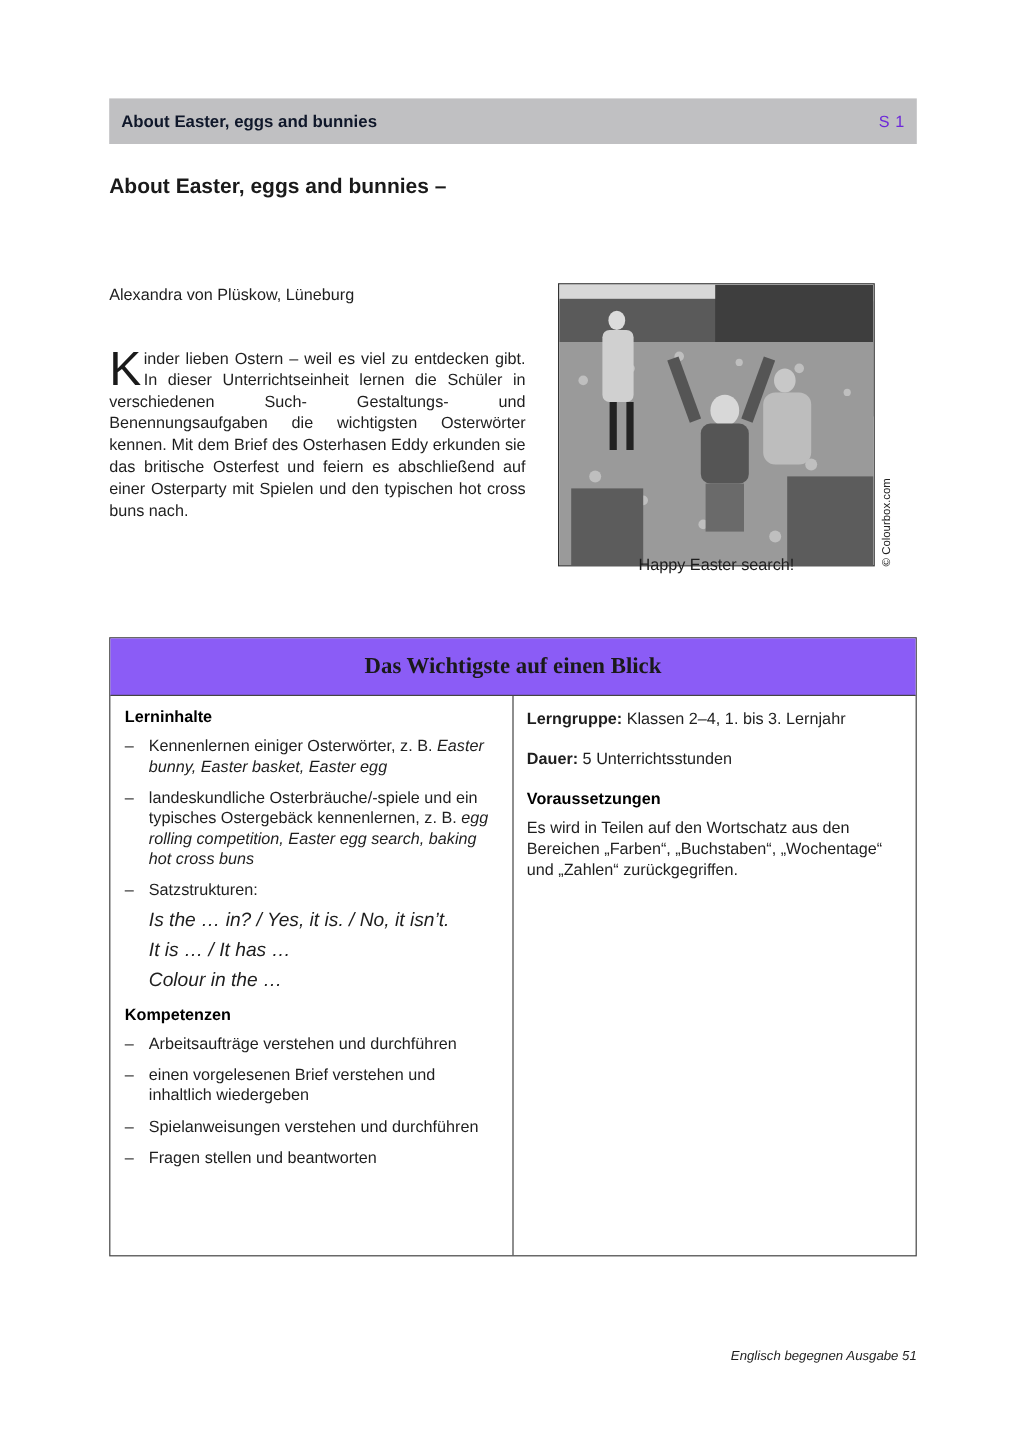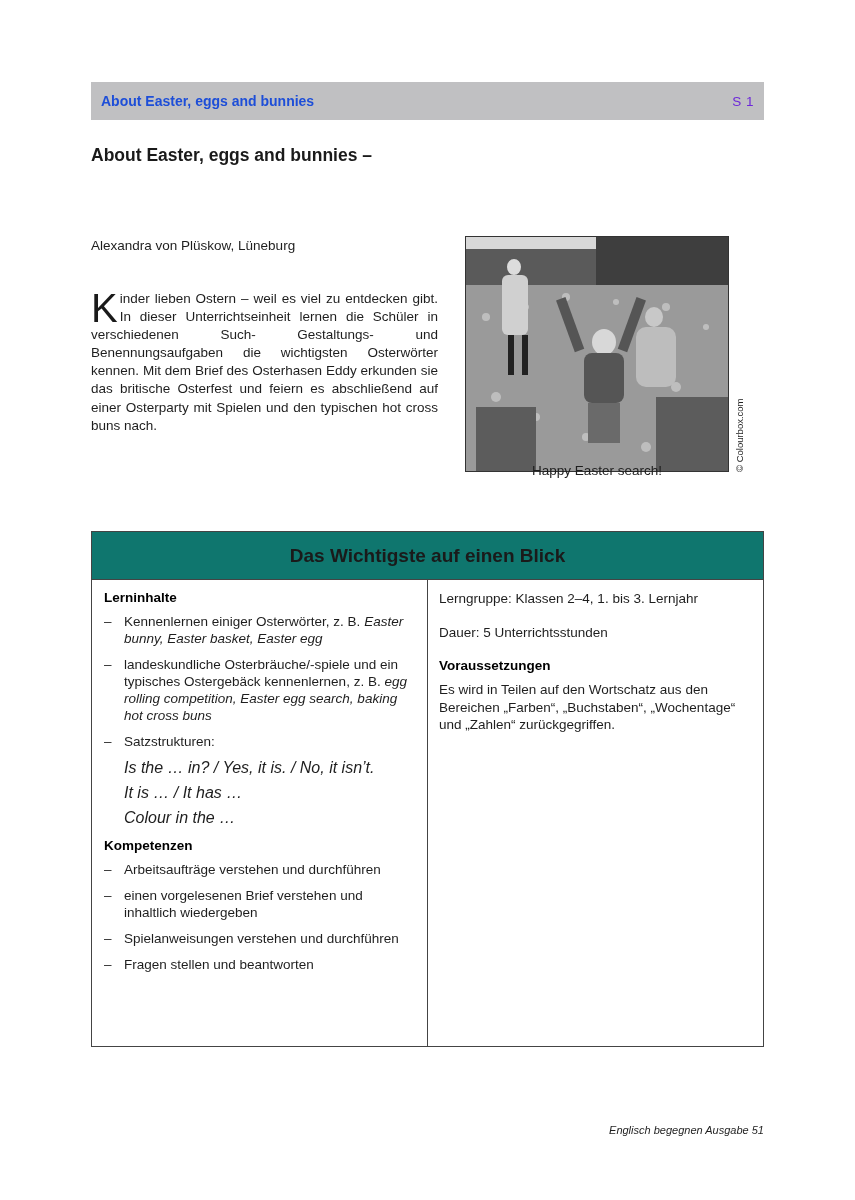--- a/index.html
+++ b/index.html
@@ -6,21 +6,21 @@
     body {
       width: 855px; height: 1200px; position: relative; overflow: hidden;
       font-family: "Liberation Sans", sans-serif; color: #1e1e1e;
     }
     .header-bar {
       position: absolute; left: 91px; top: 82px; width: 673px; height: 38px;
       background: #c0c0c2; box-sizing: border-box;
       display: flex; align-items: center; justify-content: space-between;
       padding: 0 10px;
     }
-    .header-title { font-weight: bold; font-size: 14px; color: #1d4ed8; }
+    .header-title { font-weight: bold; font-size: 14px; color: #0f172a; }
     .header-page { font-size: 13.5px; color: #6d28d9; letter-spacing: 0.5px; }
 
     .title {
       position: absolute; left: 91px; top: 144px; width: 480px;
       font-weight: bold; font-size: 17.5px; line-height: 22px; color: #1a1a1a;
     }
     .author {
       position: absolute; left: 91px; top: 238px;
       font-size: 13.5px; color: #1e1e1e;
     }
@@ -46,41 +46,41 @@
     .photo-caption {
       position: absolute; left: 465px; top: 463px; width: 264px; text-align: center;
       font-size: 13.5px; color: #1e1e1e;
     }
 
     .box {
       position: absolute; left: 91px; top: 531px; width: 673px; height: 516px;
       border: 1.5px solid #444; box-sizing: border-box;
     }
     .box-head {
-      height: 47px; background: #0f766e; border-bottom: 1.5px solid #444;
+      height: 47px; background: #8b5cf6; border-bottom: 1.5px solid #444;
       display: flex; align-items: center; justify-content: center;
-      font-weight: bold; font-size: 19px; color: #1a1a1a;
+      font-weight: bold; font-size: 19px; color: #1a1a1a; font-family: Liberation Serif, serif;
     }
     .col-left {
       position: absolute; left: 0; top: 48px; width: 336px; bottom: 0;
       border-right: 1.5px solid #444; box-sizing: border-box;
       padding: 10px 12px 0 12px;
     }
     .col-right {
       position: absolute; left: 336px; top: 48px; right: 0; bottom: 0;
       padding: 10px 12px 0 11px; box-sizing: border-box;
     }
     .section-head { font-weight: bold; font-size: 13.5px; margin-bottom: 8px; color: #000000; }
     .item { position: relative; padding-left: 20px; font-size: 13.5px; line-height: 17px; margin-bottom: 9px; }
     .item .dash { position: absolute; left: 0; top: 0; }
     .it { font-style: italic; }
     .sub { padding-left: 20px; font-size: 16px; line-height: 17px; margin-bottom: 8px; font-style: italic; }
     .gap { height: 4px; }
     .rline { font-size: 13.5px; line-height: 17px; margin-bottom: 17px; }
-    .rline b { font-weight: normal; margin-top: 24px; }
+    .rline b { font-weight: bold; margin-top: 24px; }
     .rpara { font-size: 13.5px; line-height: 17.5px; }
 
     .footer {
       position: absolute; right: 91px; top: 1124px;
       font-size: 11px; font-style: italic; color: #1e1e1e;
     }
   </style>
 </head>
 <body>
 

